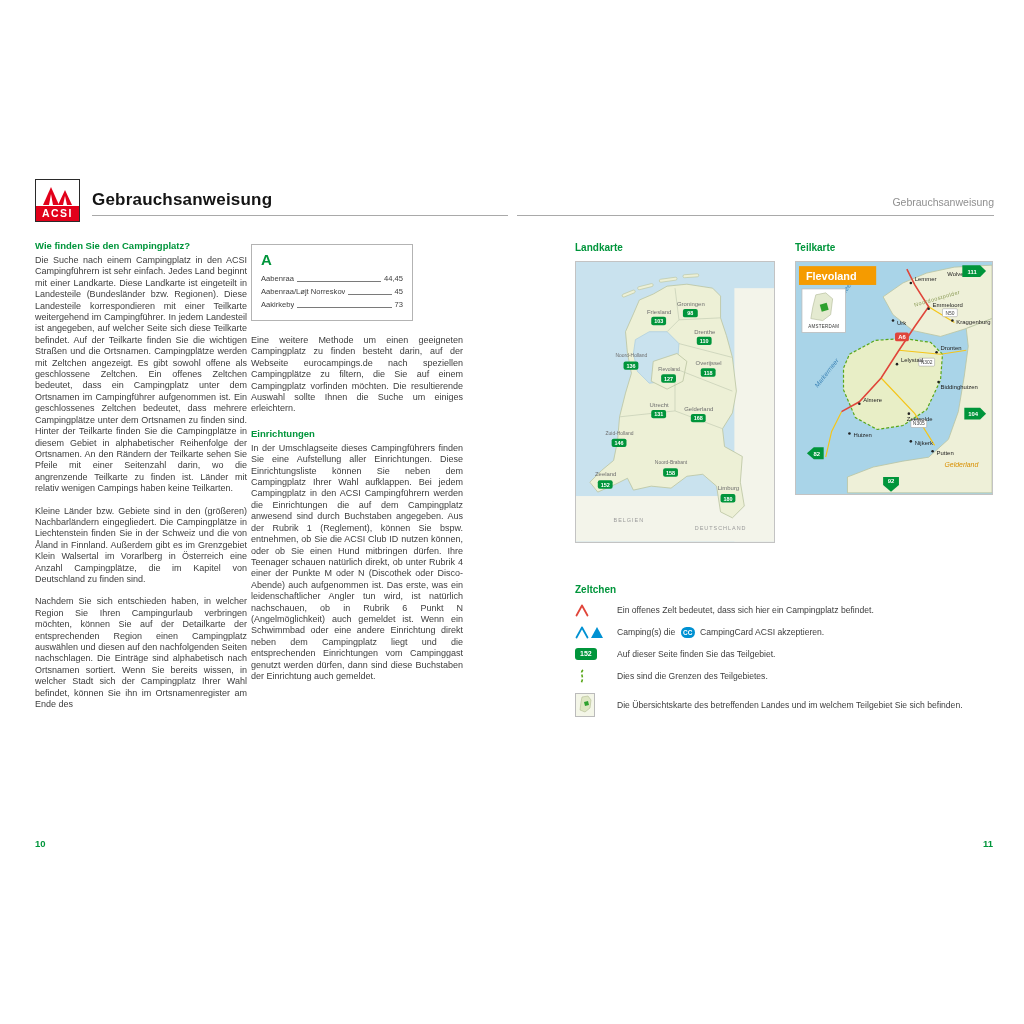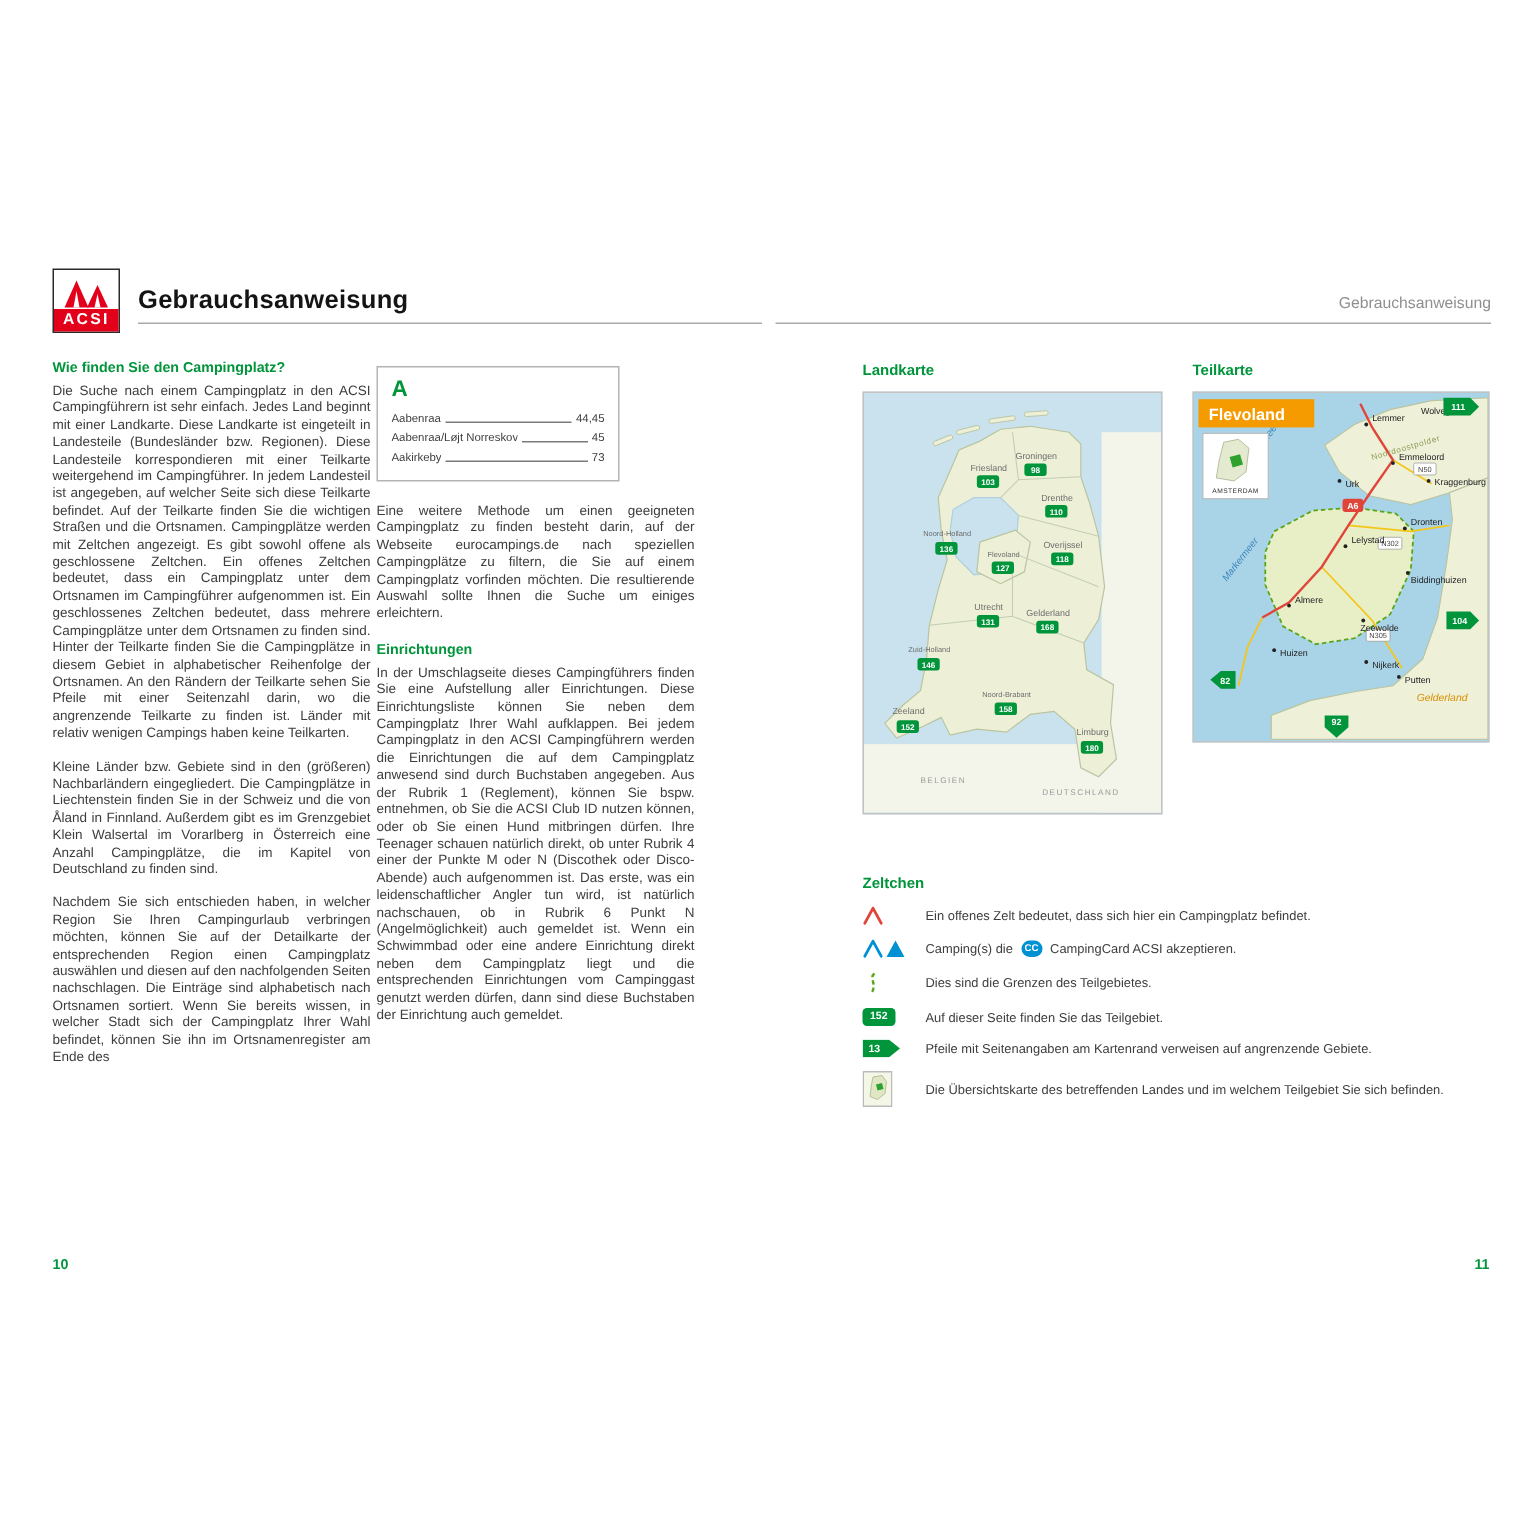--- a/index.html
+++ b/index.html
@@ -318,40 +318,34 @@
     </span>
     <span class="legend-text">
       <span>Camping(s) die</span>
       <span class="cc-chip">CC</span>
       <span>CampingCard ACSI akzeptieren.</span>
     </span>
   </div>
 
   <div class="legend-row">
     <span class="legend-icon">
+      <span class="page-badge">152</span>
+    </span>
+    <span class="legend-text">Auf dieser Seite finden Sie das Teilgebiet.</span>
+  </div>
+
+  <div class="legend-row">
+    <span class="legend-icon">
       <svg width="14" height="15" viewBox="0 0 14 15">
           <path d="M8,1 C4,4 10,8 6,14" stroke="#58a618" stroke-width="1.6" stroke-dasharray="3,2" fill="none"></path>
         </svg>
     </span>
     <span class="legend-text">Dies sind die Grenzen des Teilgebietes.</span>
   </div>
 
-  <div class="legend-row">
-    <span class="legend-icon">
-      <span class="page-badge">152</span>
-    </span>
-    <span class="legend-text">Auf dieser Seite finden Sie das Teilgebiet.</span>
-  </div>
-
-  <div class="legend-row">
-    <span class="legend-icon">
-      <span class="arrow-badge">13</span>
-    </span>
-    <span class="legend-text">Pfeile mit Seitenangaben am Kartenrand verweisen auf angrenzende Gebiete.</span>
-  </div>
 
   <div class="legend-row">
     <span class="legend-icon">
       <svg width="20" height="24" viewBox="0 0 20 24">
         <rect x="0.5" y="0.5" width="19" height="23" fill="#f4f6e8" stroke="#bbbbbb"></rect>
         <path d="M7,4 L13,3 L16,7 L15,15 L10,19 L5,17 L6,9 Z" fill="#dfe7c4" stroke="#a8b286" stroke-width="0.5"></path>
         <polygon points="9,9 13,8 14,12 10,13" fill="#2fa12f"></polygon>
       </svg>
     </span>
     <span class="legend-text">Die Übersichtskarte des betreffenden Landes und im welchem Teilgebiet Sie sich befinden.</span>

